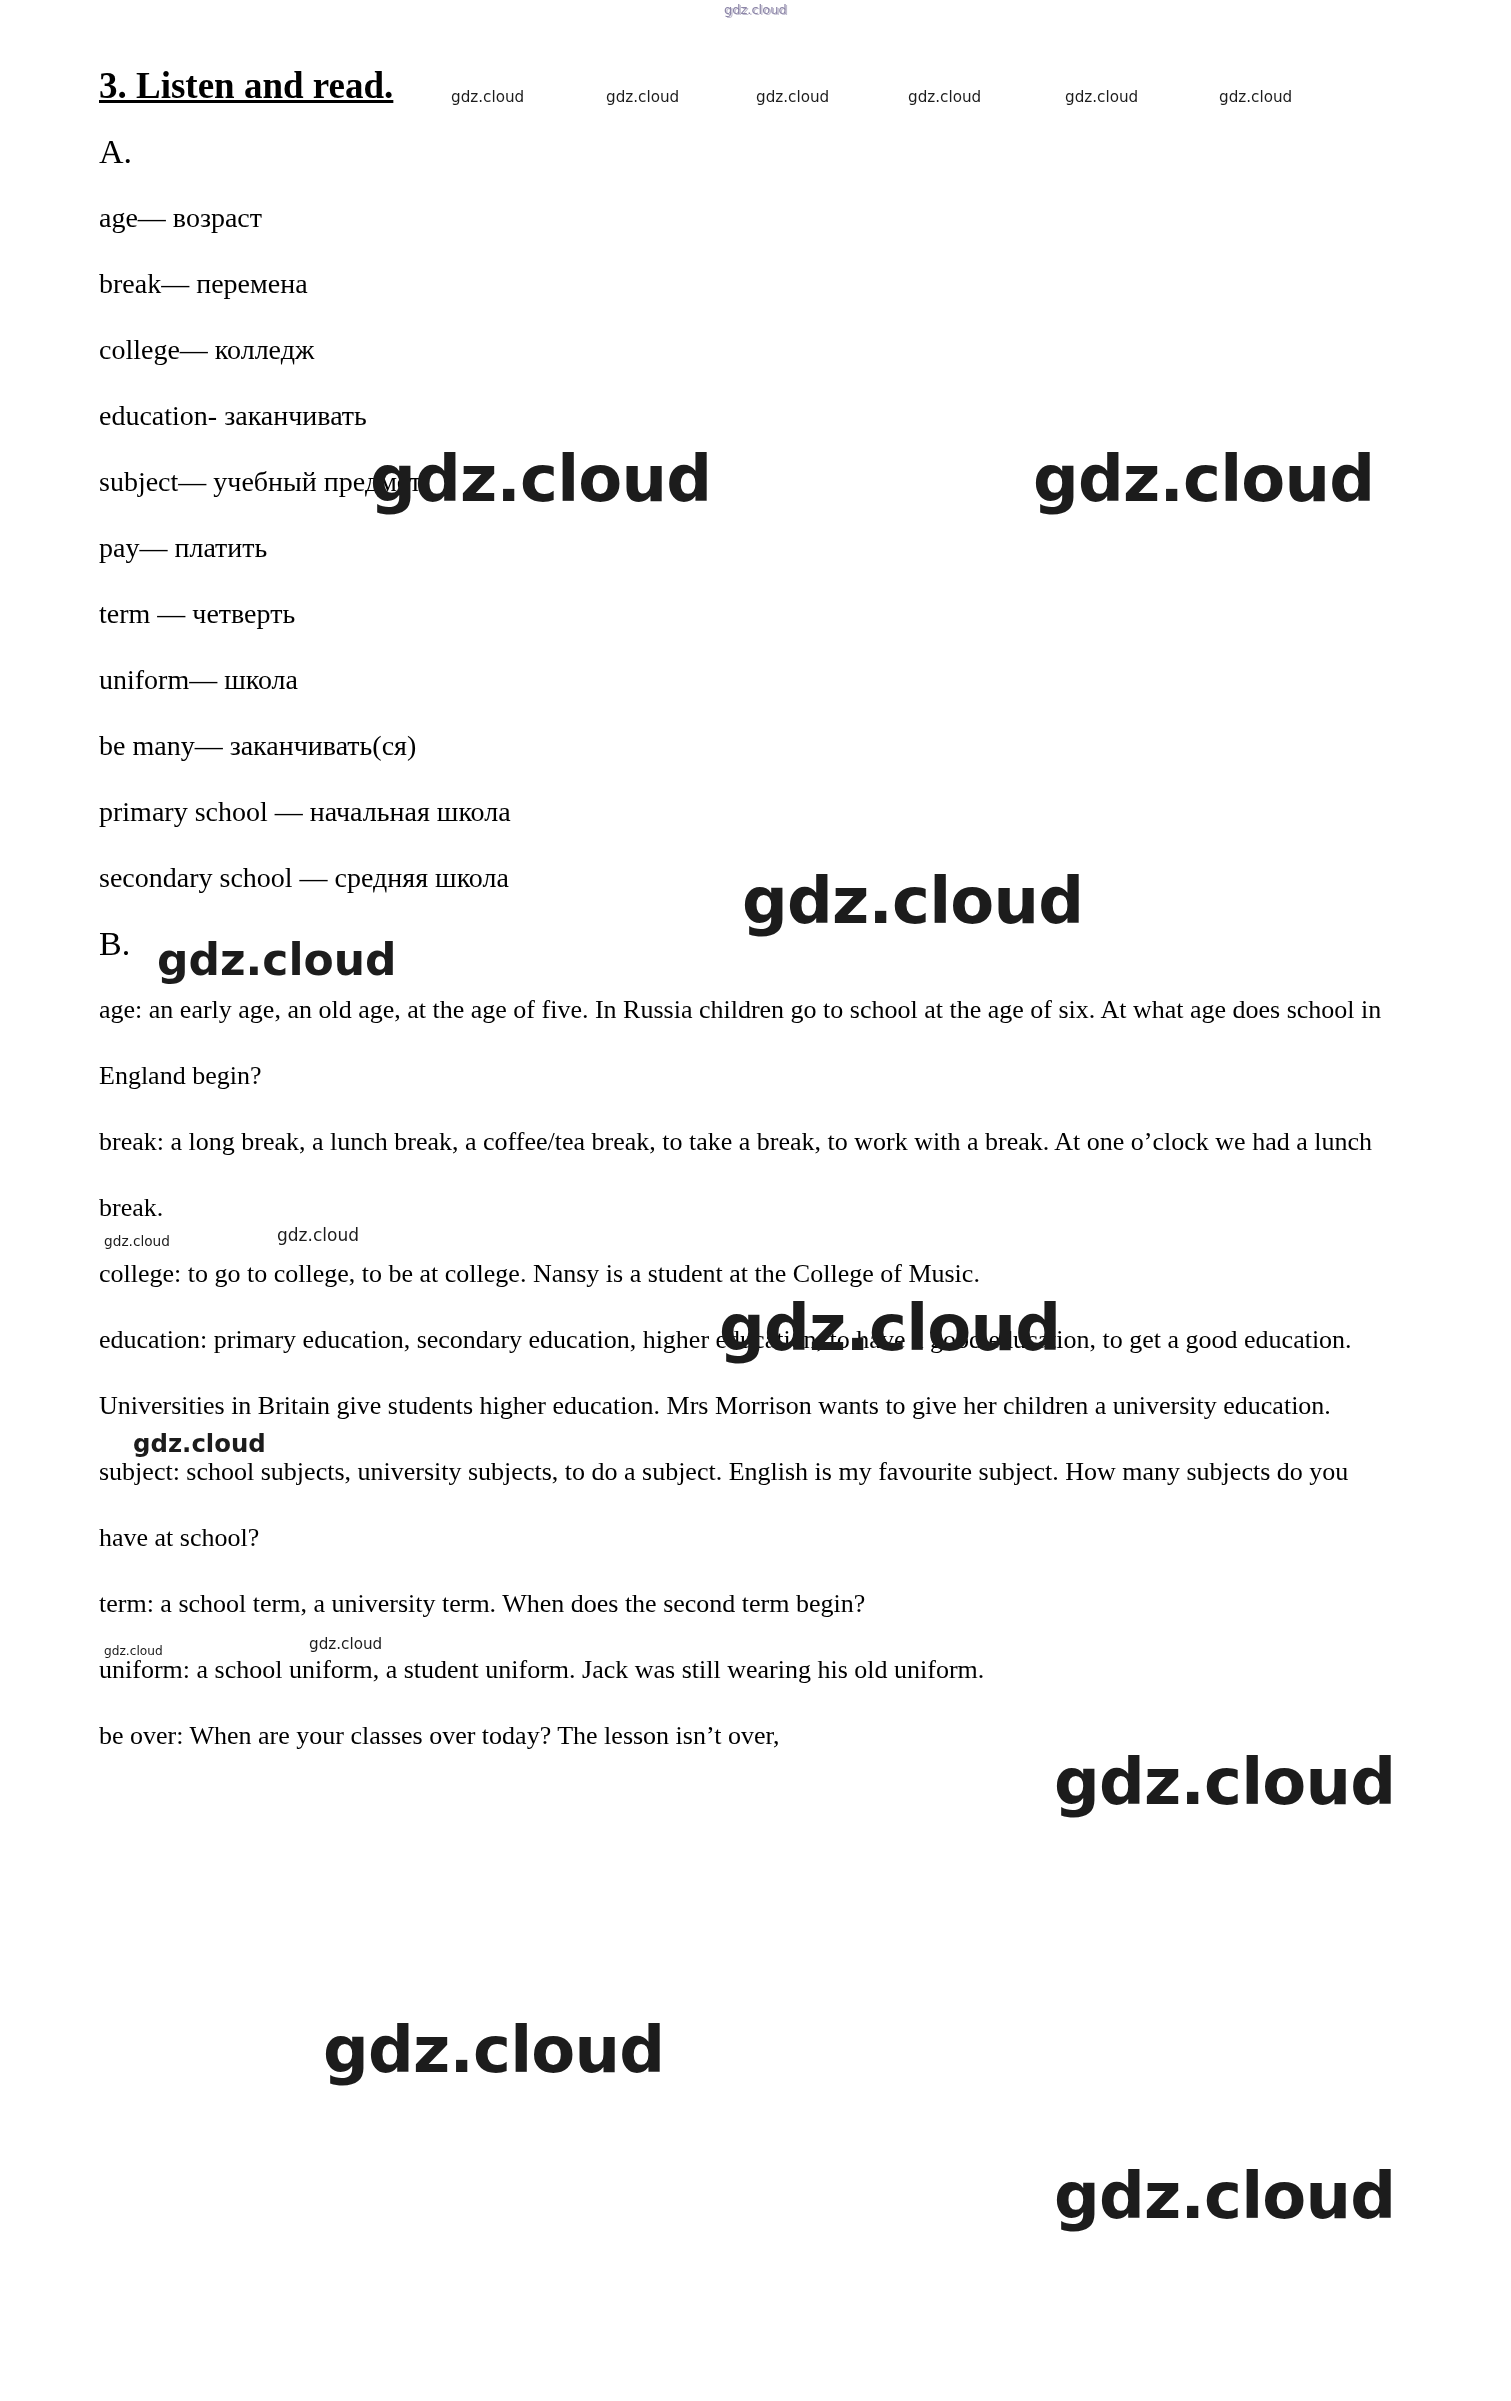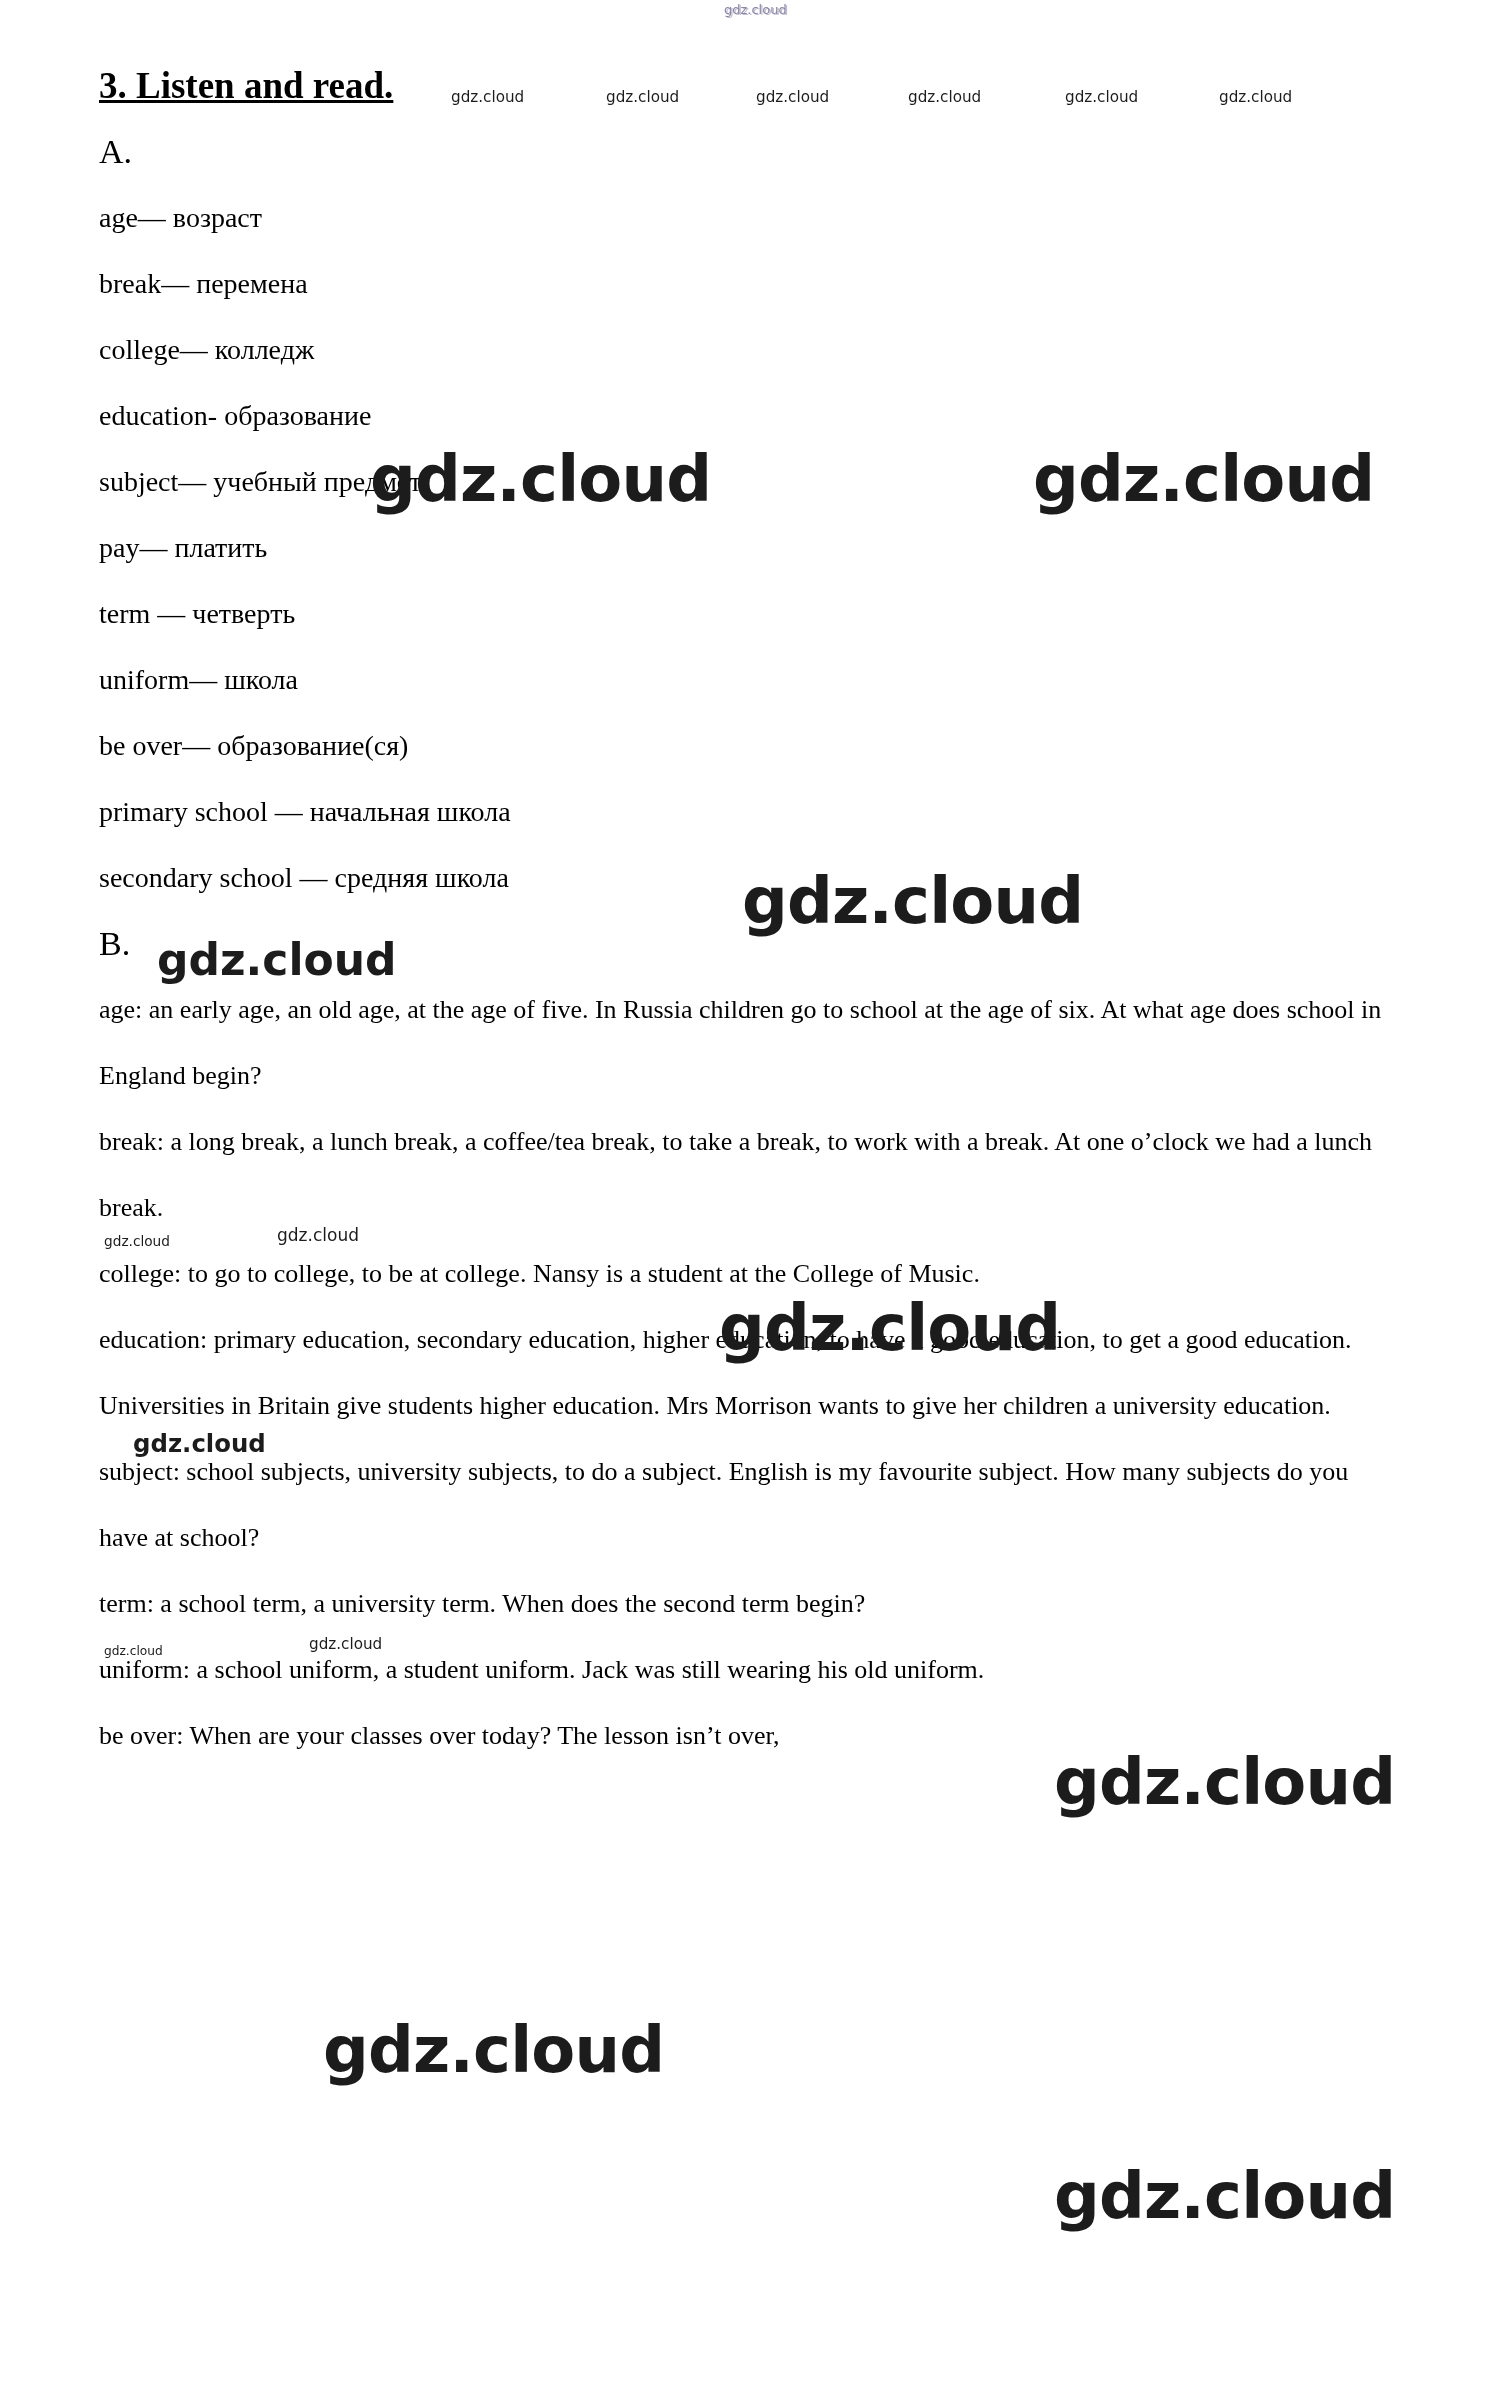--- a/index.html
+++ b/index.html
@@ -60,26 +60,26 @@
 
 <div class="page">
 
   <h1 class="heading">3. Listen and read.</h1>
 
   <div class="section-label">A.</div>
   <div>
     <div class="line">age— возраст</div>
     <div class="line">break— перемена</div>
     <div class="line">college— колледж</div>
-    <div class="line">education- образование</div>
+    <div class="line">education- заканчивать</div>
     <div class="line">subject— учебный предмет</div>
     <div class="line">pay— платить</div>
     <div class="line">term — четверть</div>
     <div class="line">uniform— школа</div>
-    <div class="line">be over— образование(ся)</div>
+    <div class="line">be many— заканчивать(ся)</div>
     <div class="line">primary school — начальная школа</div>
     <div class="line">secondary school — средняя школа</div>
   </div>
 
   <div class="section-label">B.</div>
   <div>
     <p class="para">age: an early age, an old age, at the age of five. In Russia children go to school at the age of six. At what age does school in England begin?</p>
     <p class="para">break: a long break, a lunch break, a coffee/tea break, to take a break, to work with a break. At one o’clock we had a lunch break.</p>
     <p class="para">college: to go to college, to be at college. Nansy is a student at the College of Music.</p>
     <p class="para">education: primary education, secondary education, higher education, to have a good education, to get a good education. Universities in Britain give students higher education. Mrs Morrison wants to give her children a university education.</p>

